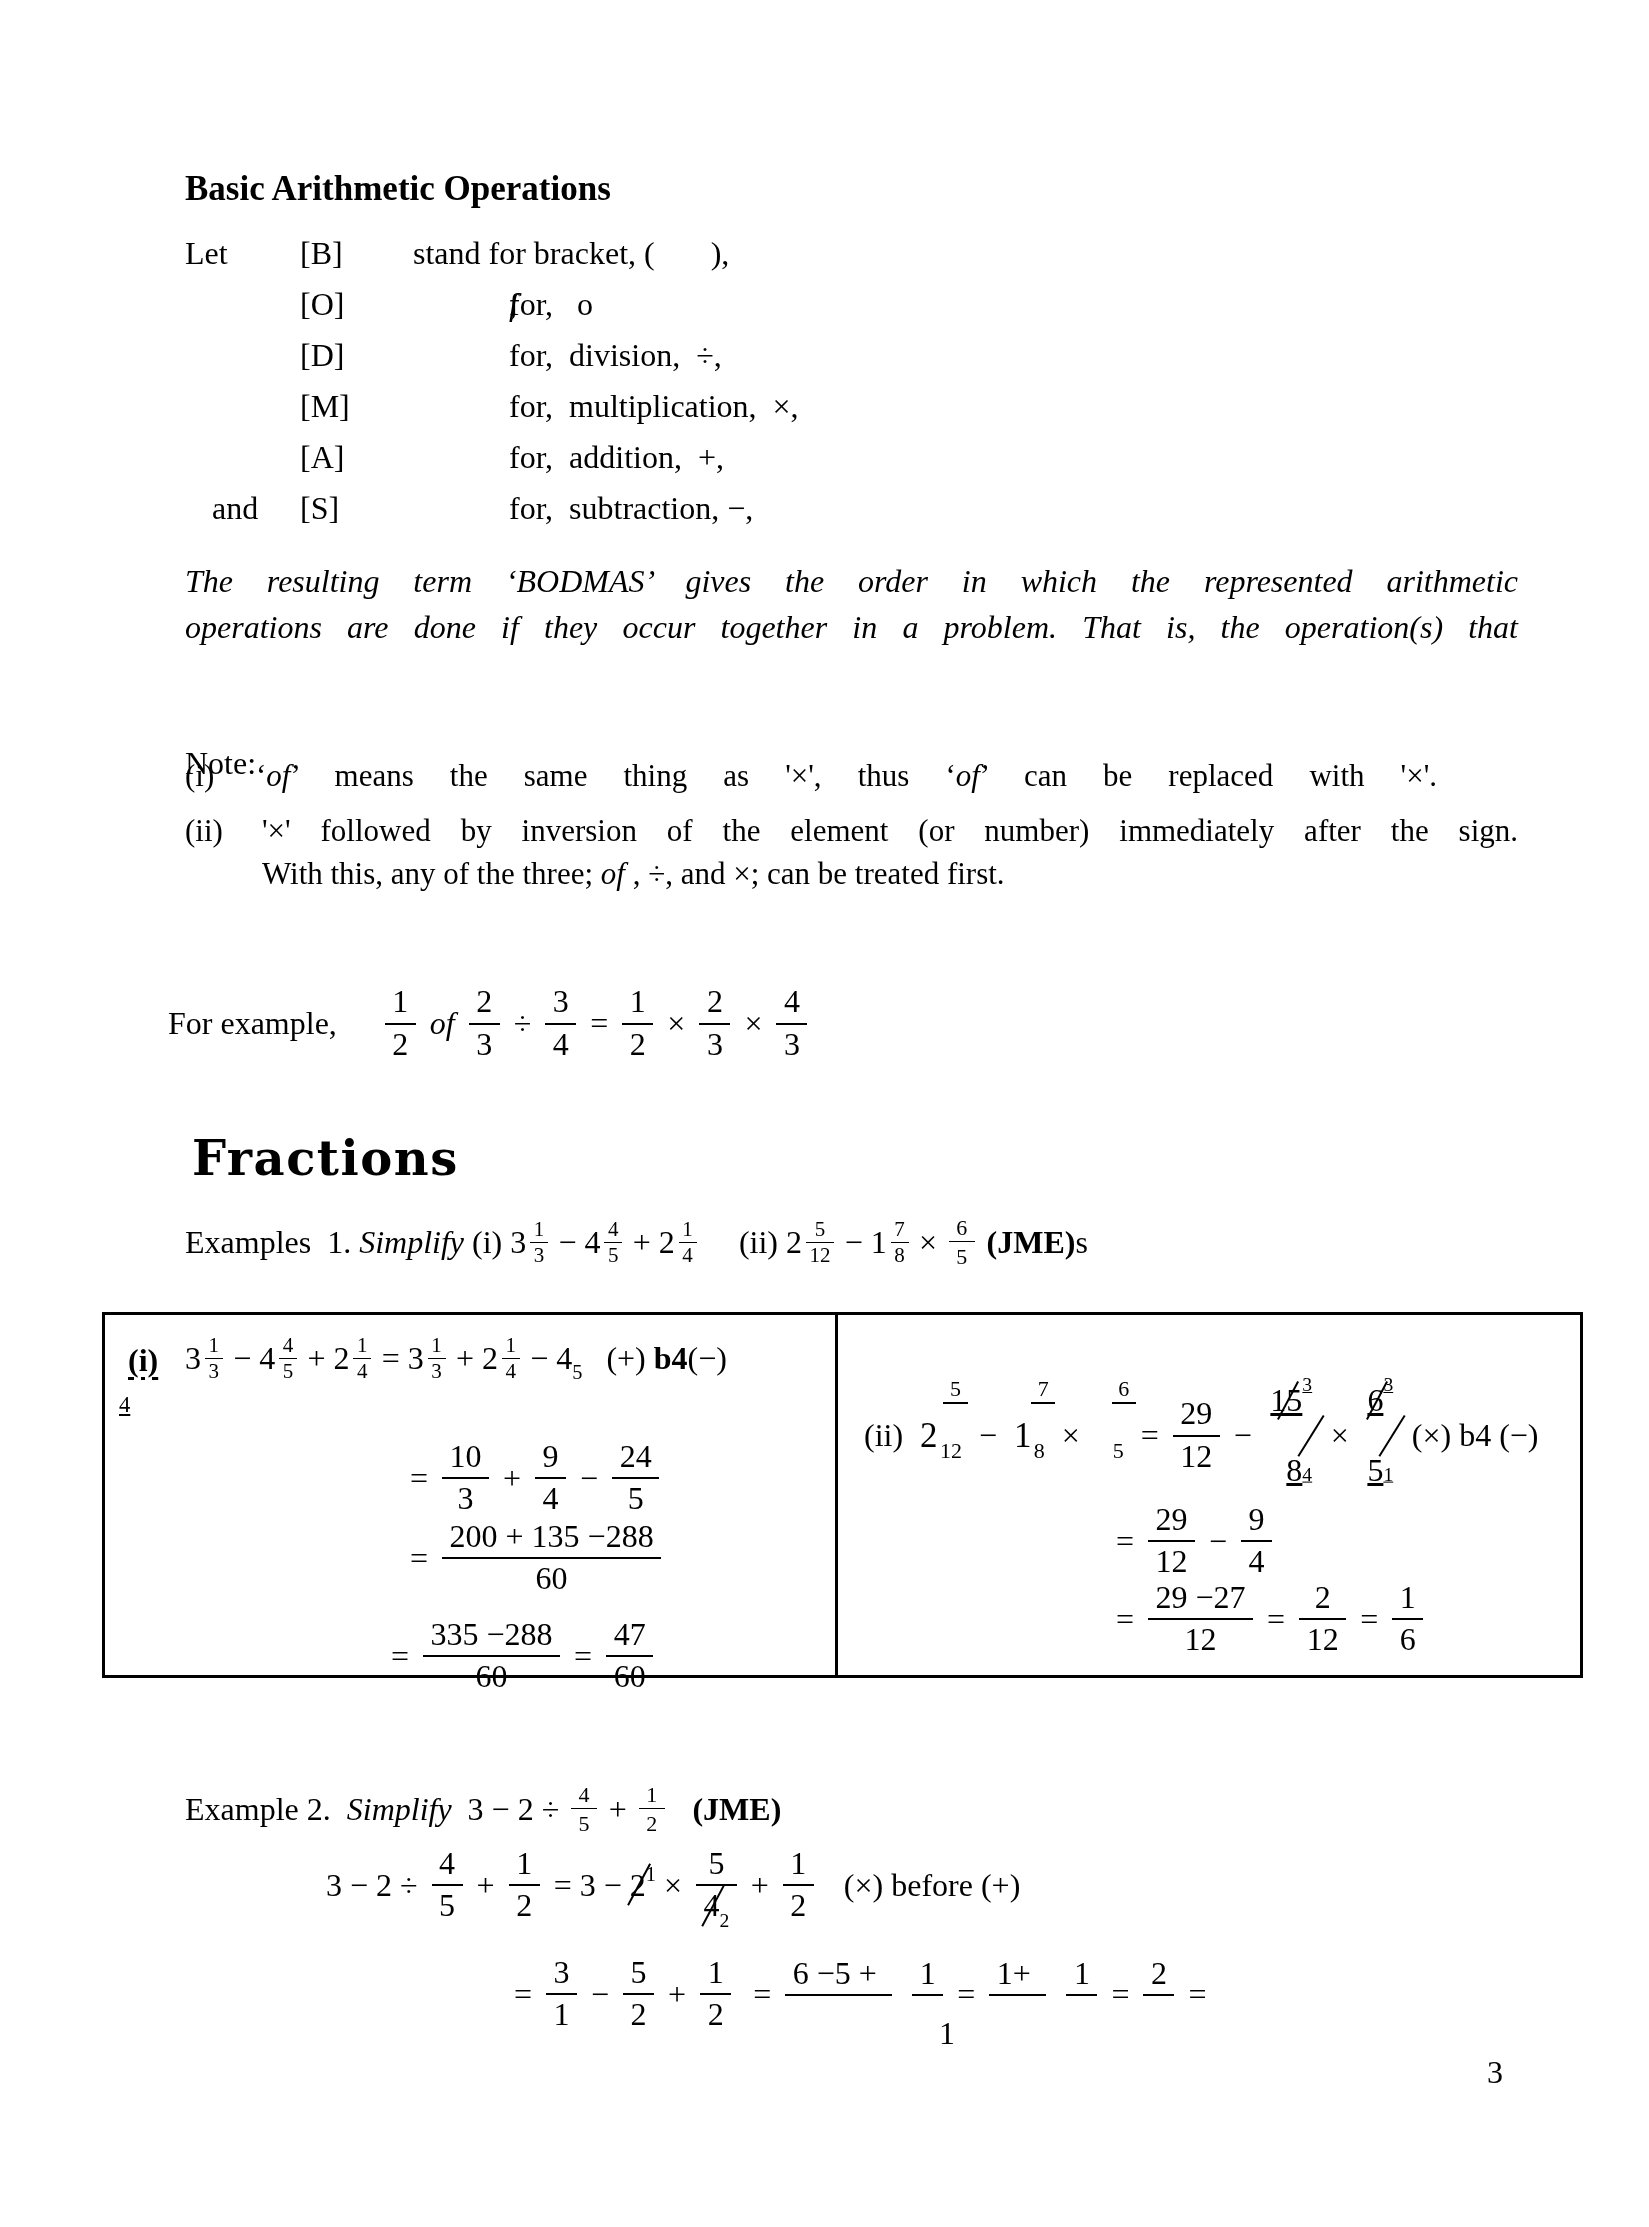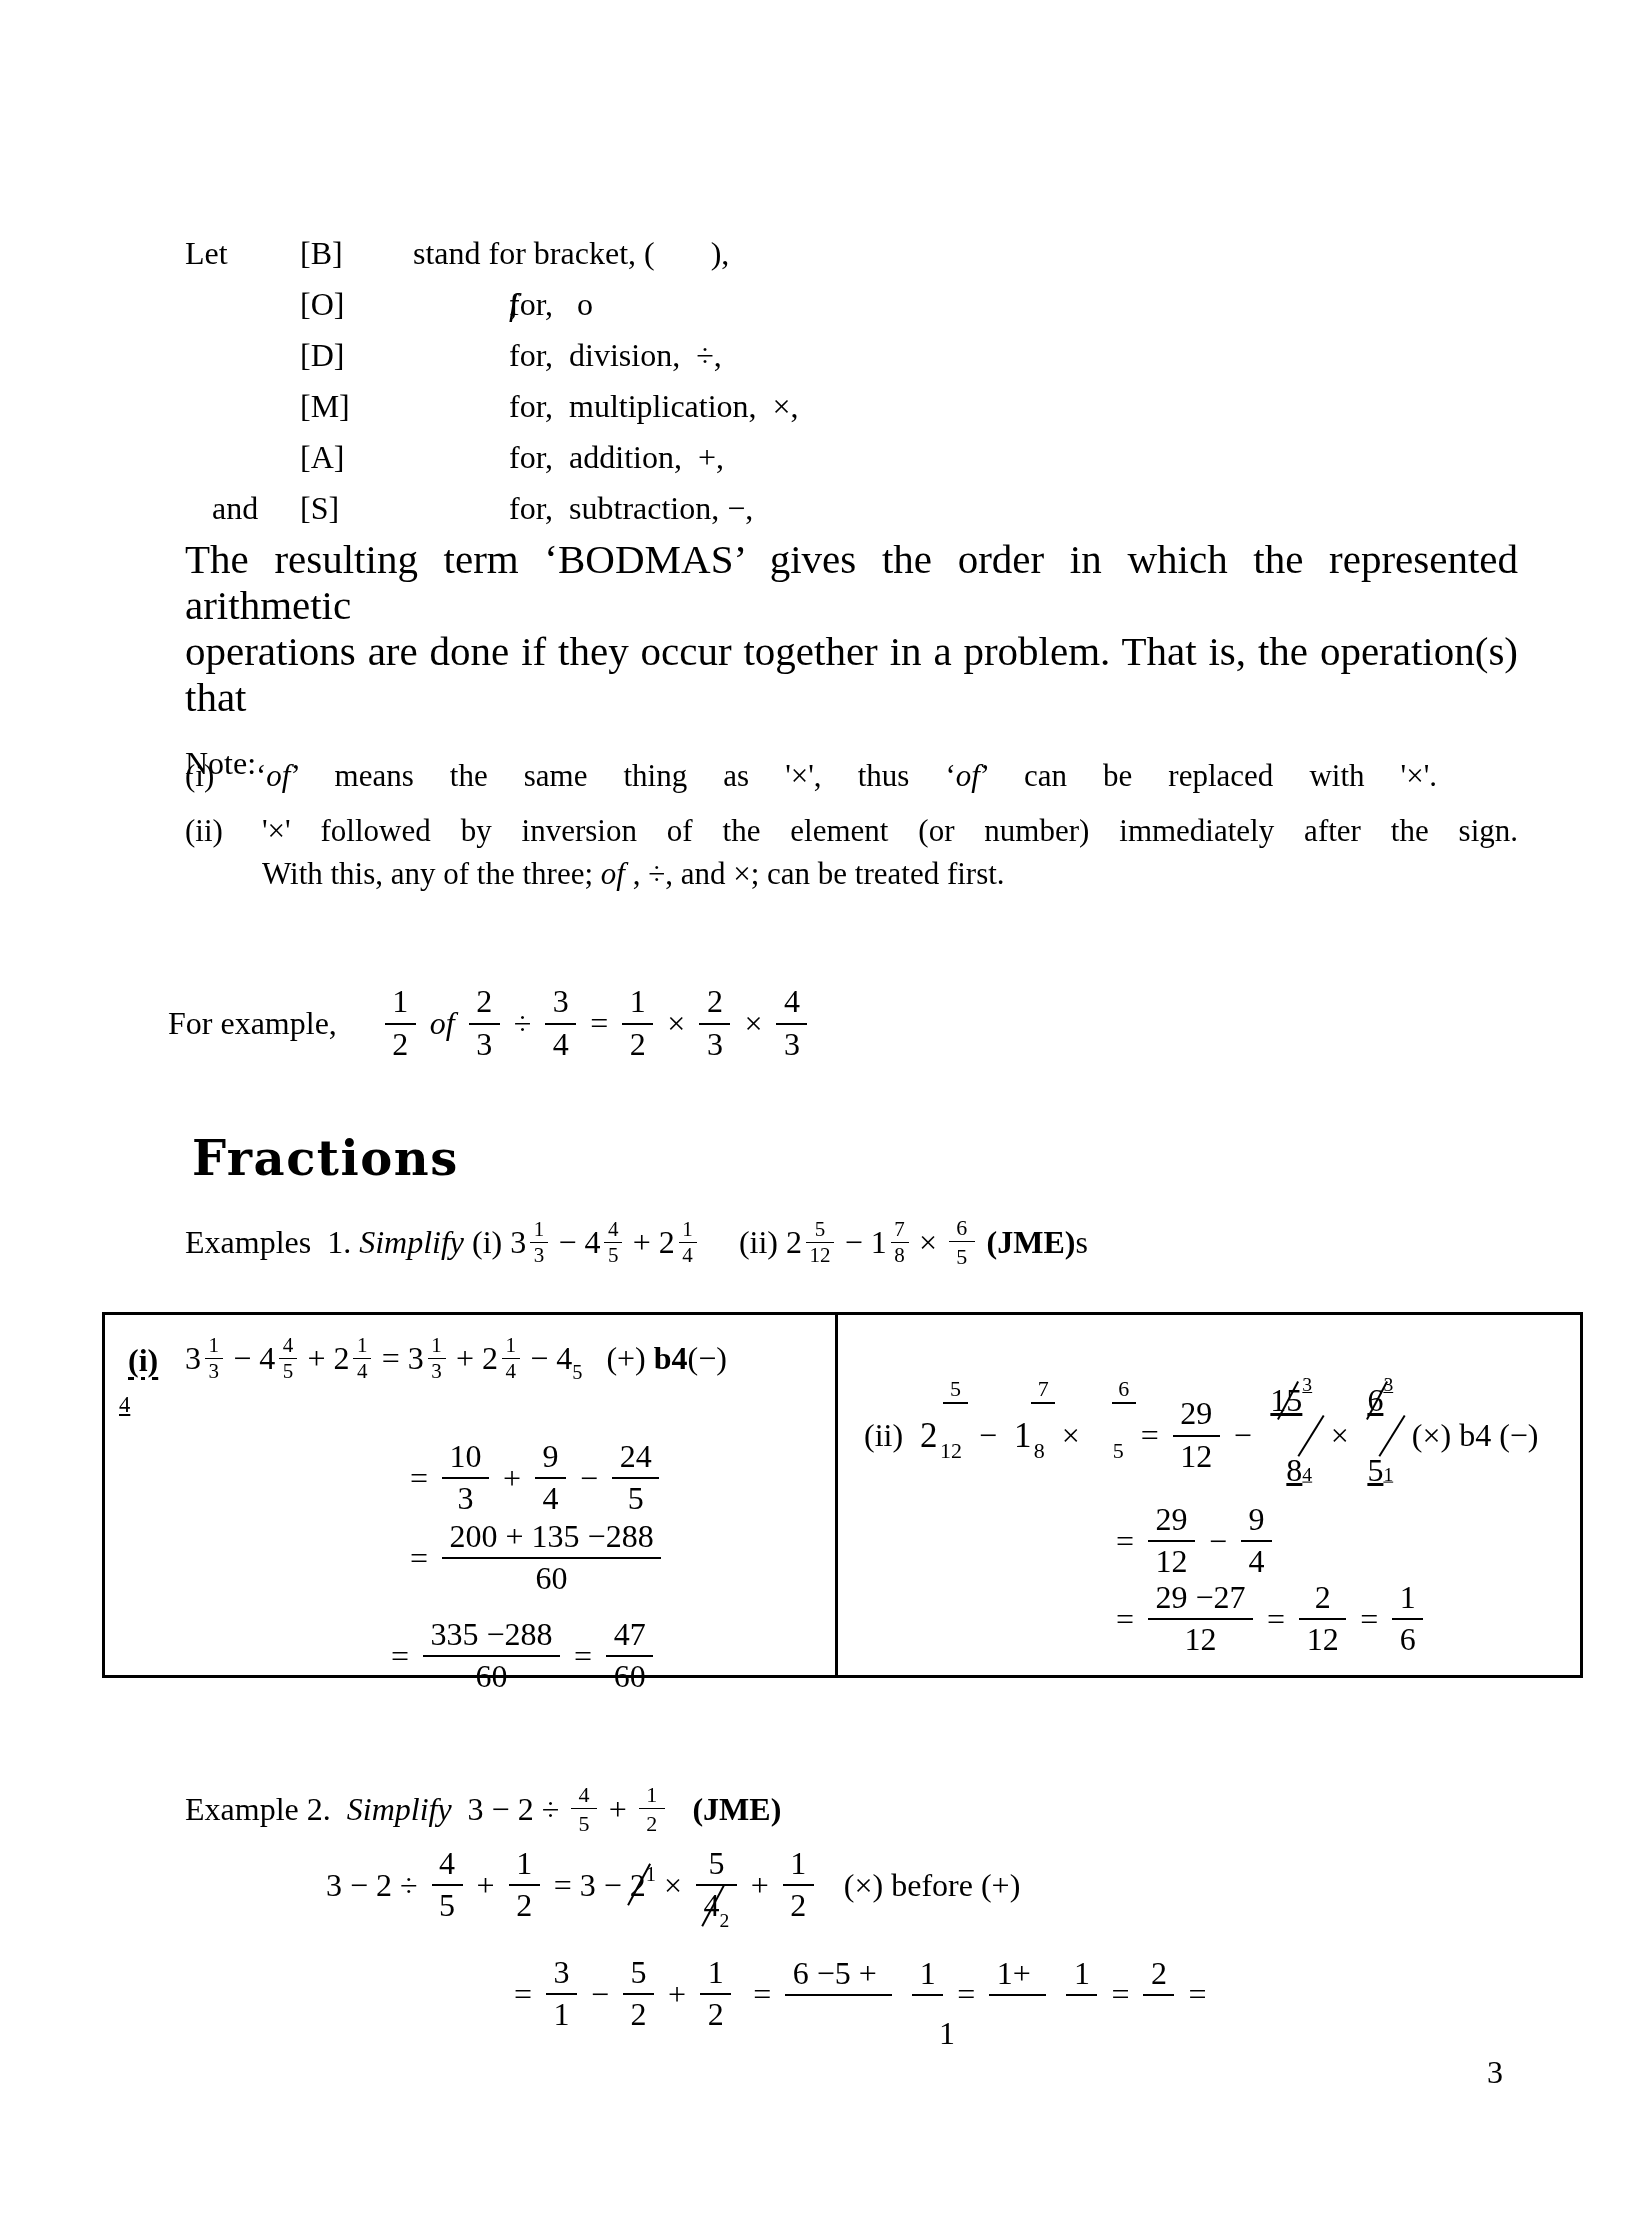--- a/index.html
+++ b/index.html
@@ -56,21 +56,21 @@
   #bodmas-list{left:185px;top:235px;width:980px;}
   .lrow{position:relative;height:51px;font-size:32px;}
   .lrow span{position:absolute;top:0;}
   .lc1{left:0;}
   .lc1-and{left:27px;}
   .lc2{left:115px;}
   .lc3-first{left:228px;}
   .lc3{left:324px;}
   .lrow .mline{position:absolute;top:0;font-size:32px;}
 
-  #para{left:185px;top:536px;width:1333px;font-size:41px;line-height:46px;}
+  #para{left:185px;top:558px;width:1333px;font-size:32px;line-height:46px;font-style:italic;}
   .just{text-align:justify;text-align-last:justify;}
   .mjust{display:block;font-size:31px;}
   .mjust span{white-space:normal;}
 
   #note-label{left:185px;top:745px;font-size:32px;}
   #note-i{left:185px;top:758px;width:1267px;}
   #note-i .nlab{position:absolute;left:0;top:0;font-size:31px;}
   #note-i .ntext{margin-left:71px;width:1181px;}
   #note-ii{left:185px;top:809px;width:1333px;font-size:31px;line-height:43px;}
   #note-ii .nlab{position:absolute;left:0;top:0;font-size:31px;}
@@ -102,20 +102,21 @@
   #work1{left:326px;top:1846px;}
   #work2{left:514px;top:1955px;}
   #work-denom{left:939px;top:2015px;font-size:32px;}
   #page-number{left:1487px;top:2054px;font-size:32px;}
 </style>
 </head>
 <body>
 
 <div class="page">
 
+  <div class="abs" id="title">Basic Arithmetic Operations</div>
 
   <div class="abs" id="bodmas-list">
     <div class="lrow">
       <span class="lc1">Let</span>
       <span class="lc2">[B]</span>
       <span class="lc3-first mline"><span class="mtxt">stand for bracket, (       ),</span></span>
     </div>
     <div class="lrow">
       <span class="lc1"></span>
       <span class="lc2">[O]</span>

